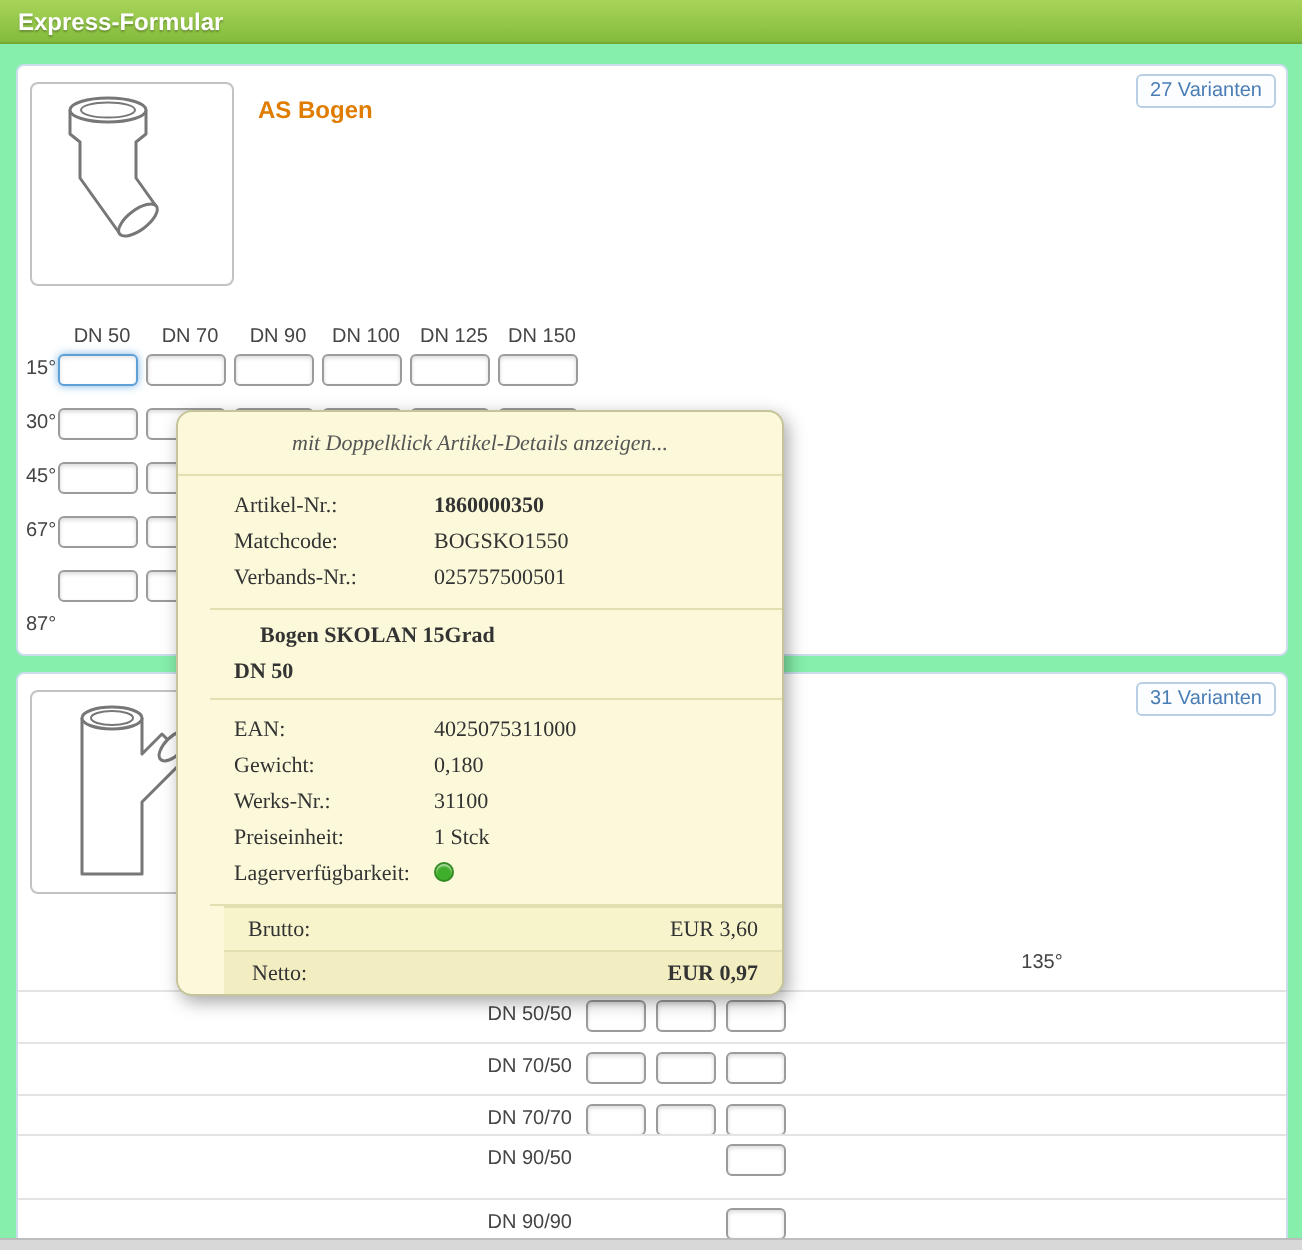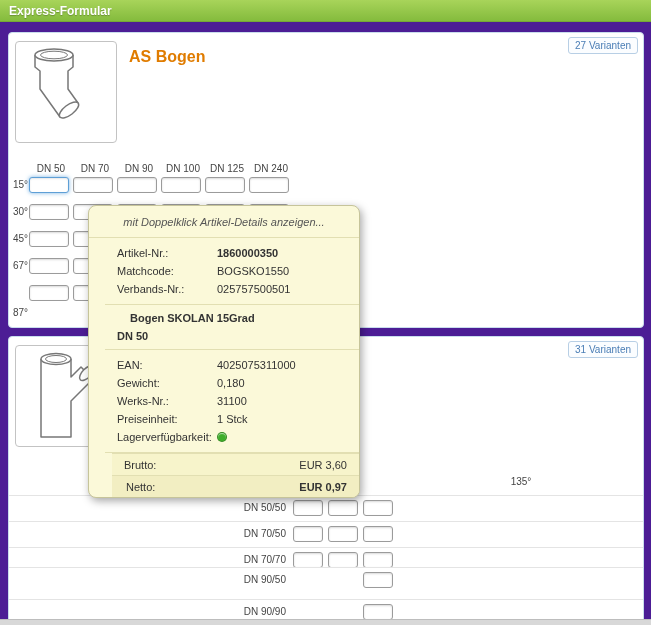--- a/index.html
+++ b/index.html
@@ -1,64 +1,64 @@
 <!DOCTYPE html>
 <html><head>
 <meta charset="utf-8">
 <style>
   * { margin:0; padding:0; box-sizing:border-box; }
   body { background:#e8e8e8; font-family:"Liberation Sans","DejaVu Sans",sans-serif; }
 
   .screen { position:relative; width:651px; height:625px; overflow:hidden;
-            background:#4c1d95; font-family:"Liberation Sans","DejaVu Sans",sans-serif; }
+            background:#86efac; font-family:"Liberation Sans","DejaVu Sans",sans-serif; }
 
   .topbar { position:absolute; top:0; left:0; right:0; height:22px;
             background:linear-gradient(#a8d45a,#84bb3d);
             border-bottom:1px solid #76a835; color:#fff; font-size:12px; font-weight:bold;
             line-height:22px; padding-left:9px; text-shadow:0 1px 1px rgba(0,0,0,.25); }
 
   .panel { position:absolute; left:8px; width:636px; background:#fff;
            border:1px solid #c9dded; border-radius:4px; }
   .panel1 { top:32px; height:296px; }
   .panel2 { top:336px; height:312px; }
 
   .variants-badge { position:absolute; top:4px; right:5px; font-size:10px; color:#4a7db5;
                     background:#fbfdff; border:1px solid #b8cfe5; border-radius:3px;
                     padding:2px 6px; cursor:pointer; z-index:5; }
 
   .product-img { position:absolute; left:6px; top:8px; width:102px; height:102px;
                  background:#fff; border:1px solid #c3c3c3; border-radius:4px; padding:3px; }
   .product-img svg { width:100%; height:100%; }
 
   .product-title { position:absolute; left:120px; top:15px; color:#e07c00;
-                   font-size:16px; font-weight:bold; }
+                   font-size:12px; font-weight:bold; }
 
   .grid1 { position:absolute; inset:0; }
   .g1-col { position:absolute; top:130px; width:44px; text-align:center;
             font-size:10px; color:#444; }
   .g1-row-label { position:absolute; left:4px; font-size:10px; color:#444; }
 
   .qty-input { position:absolute; width:40px; height:16px; border:1px solid #9b9b9b;
                border-radius:3px; background:#fff; box-shadow:inset 0 1px 2px rgba(0,0,0,.15);
                font-size:11px; padding:0 3px; }
   .qty-input.focused { border-color:#5e9fd6;
                        box-shadow:0 0 4px rgba(90,160,220,.8), inset 0 1px 2px rgba(0,0,0,.1); }
   .qty-input.small { width:30px; height:16px; }
 
   .t2-header { position:absolute; left:488px; top:139px; width:48px; text-align:center;
                font-size:10px; color:#444; }
   .table2 { position:absolute; inset:0; }
   .t2-row { position:absolute; left:0; width:100%; height:26px; border-top:1px solid #e4e4e4; }
   .t2-label { position:absolute; left:0; top:6px; width:277px; text-align:right;
               font-size:10px; color:#444; }
 
-  .tooltip { position:absolute; left:88px; top:205px; width:272px; background:#fbf9d9;
+  .tooltip { position:absolute; left:88px; top:205px; width:304px; background:#fbf9d9;
              border:1px solid #c6c49a; border-radius:8px;
              box-shadow:2px 3px 9px rgba(0,0,0,.35); z-index:50;
-             font-size:11px; color:#333; overflow:hidden; }
+             font-size:11px; color:#333; overflow:hidden;font-family:Liberation Serif, serif; }
   .tip-hint { padding:10px 12px 9px; font-style:italic; color:#555; text-align:center;
               border-bottom:1px solid #e2dfb2; }
   .tip-section { padding:6px 0; border-bottom:1px solid #e2dfb2;margin-left:16px; }
   .tip-product { padding:2px 0; }
   .tip-row { position:relative; height:18px; line-height:18px; padding-left:12px; }
   .tip-row .val { position:absolute; left:112px; top:0; }
   .bold { font-weight:bold; }
   .tip-title { padding:2px 25px 0; font-weight:bold; line-height:18px; }
   .tip-dn { padding:0 12px 2px; font-weight:bold; line-height:18px; }
   .tip-price { position:relative; height:22px; line-height:22px; padding:0 12px;
@@ -96,21 +96,21 @@
     </div>
 
     <div class="product-title">AS Bogen</div>
 
     <div class="grid1">
         <div class="g1-col" style="left: 20px;">DN 50</div>
         <div class="g1-col" style="left: 64px;">DN 70</div>
         <div class="g1-col" style="left: 108px;">DN 90</div>
         <div class="g1-col" style="left: 152px;">DN 100</div>
         <div class="g1-col" style="left: 196px;">DN 125</div>
-        <div class="g1-col" style="left: 240px;">DN 240</div>
+        <div class="g1-col" style="left: 240px;">DN 150</div>
         <div class="g1-row-label" style="top: 146px;">15°</div>
         <input type="text" class="qty-input focused" style="left: 20px; top: 144px;">
         <input type="text" class="qty-input" style="left: 64px; top: 144px;">
         <input type="text" class="qty-input" style="left: 108px; top: 144px;">
         <input type="text" class="qty-input" style="left: 152px; top: 144px;">
         <input type="text" class="qty-input" style="left: 196px; top: 144px;">
         <input type="text" class="qty-input" style="left: 240px; top: 144px;">
         <div class="g1-row-label" style="top: 173px;">30°</div>
         <input type="text" class="qty-input" style="left: 20px; top: 171px;">
         <input type="text" class="qty-input" style="left: 64px; top: 171px;">

